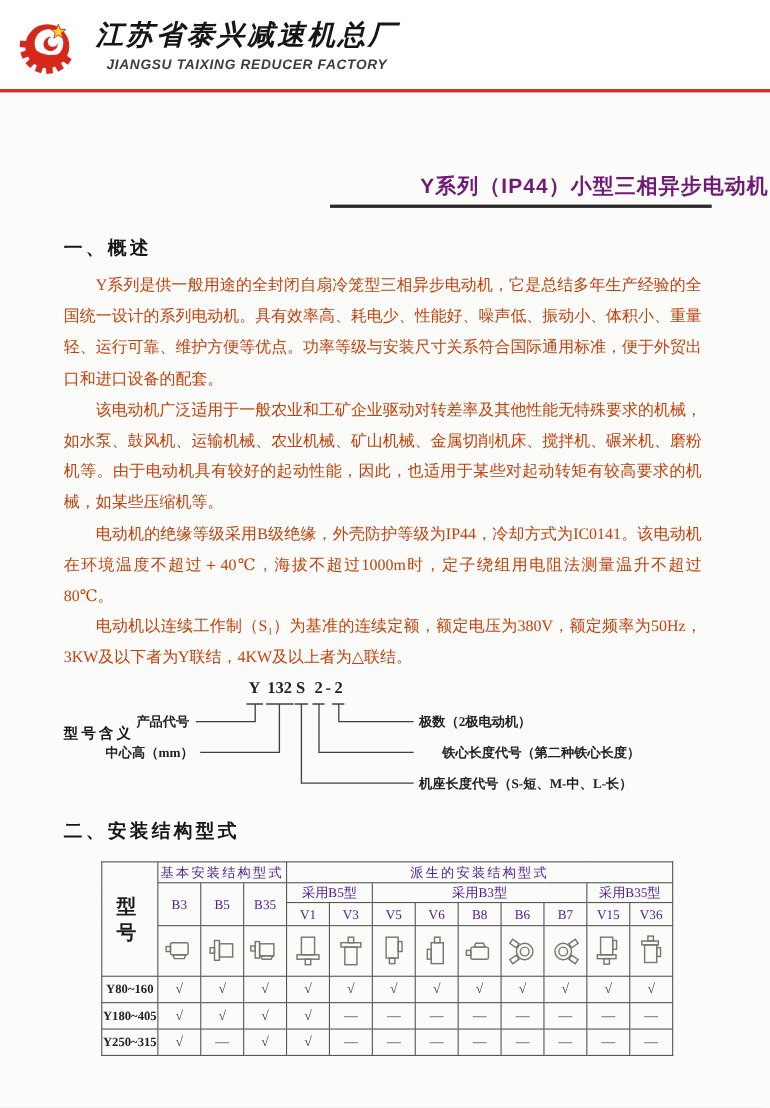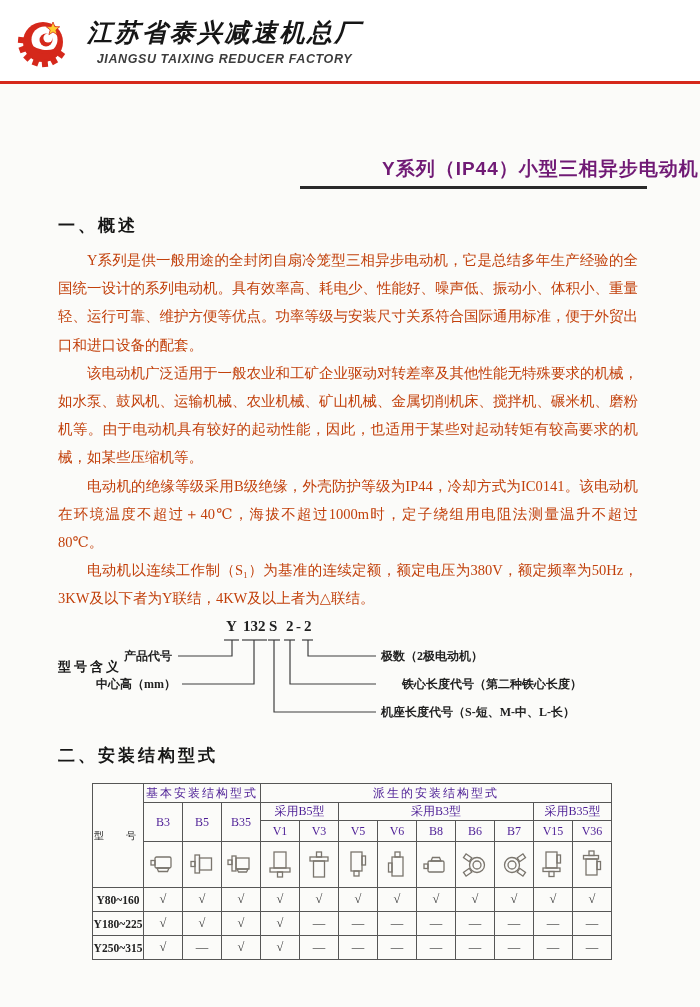--- a/index.html
+++ b/index.html
@@ -55,21 +55,21 @@
   table.install { border-collapse:collapse; table-layout:fixed; }
   table.install td {
     border:1px solid #565656; text-align:center; vertical-align:middle;
     padding:0; overflow:hidden;
     font-family:"Liberation Serif","DejaVu Serif",serif;
   }
   .c-model { width:51px; }
   .c-std   { width:39px; }
   .th { font-weight:normal; font-size:12px; color:#4c1d95; }
   .th-group { letter-spacing:2px; }
-  .corner-cell { font-size:10px; font-weight:normal; letter-spacing:6px; }
+  .corner-cell { font-size:18px; font-weight:bold; letter-spacing:6px; }
   .model-cell { font-size:11.5px; font-weight:bold; color:#222; }
   .mark-cell { font-size:12.5px; color:#3c3c3c; }
   .icon-cell svg { display:block; margin:0 auto; }
   .mount-icon { stroke:#7a756d; fill:none; stroke-width:1.3; }
 </style>
 </head>
 <body>
 
 <div class="page">
 
@@ -286,21 +286,21 @@
         <td class="mark-cell">√</td>
         <td class="mark-cell">√</td>
         <td class="mark-cell">√</td>
         <td class="mark-cell">√</td>
         <td class="mark-cell">√</td>
         <td class="mark-cell">√</td>
         <td class="mark-cell">√</td>
         <td class="mark-cell">√</td>
       </tr>
       <tr style="height:24px">
-        <td class="model-cell">Y180~225</td>
+        <td class="model-cell">Y180~405</td>
         <td class="mark-cell">√</td>
         <td class="mark-cell">√</td>
         <td class="mark-cell">√</td>
         <td class="mark-cell">√</td>
         <td class="mark-cell">—</td>
         <td class="mark-cell">—</td>
         <td class="mark-cell">—</td>
         <td class="mark-cell">—</td>
         <td class="mark-cell">—</td>
         <td class="mark-cell">—</td>

